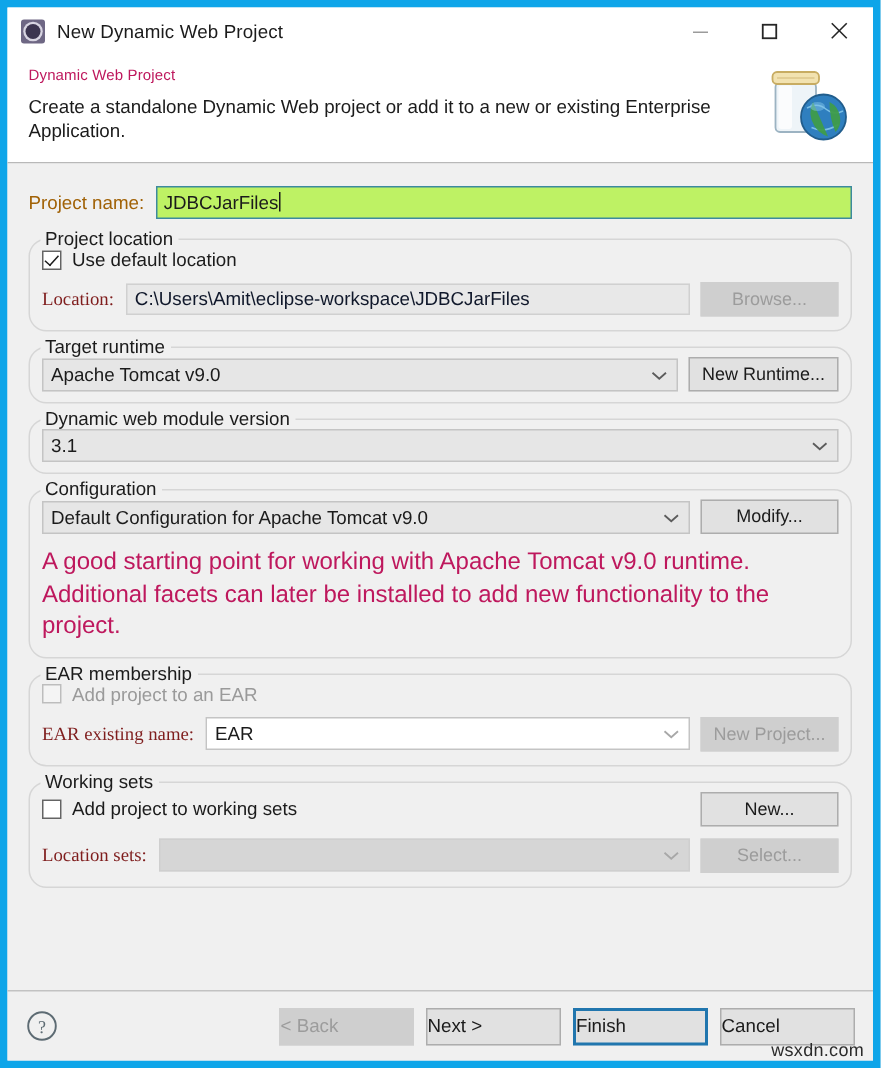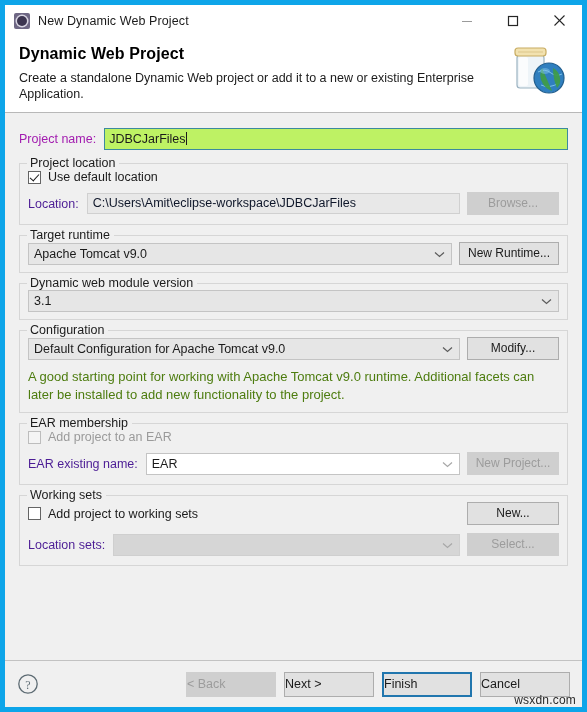--- a/index.html
+++ b/index.html
@@ -85,23 +85,23 @@
   .header {
     background: #ffffff;
     border-bottom: 1px solid #b8b8b8;
     padding: 6px 0 10px 0;
     position: relative;
     min-height: 56px;
   }
   .header h1 {
     margin: 0;
     padding: 3px 0 0 14px;
-    font-size: 16px;
-    font-weight: bold;
-    color: #000000;
+    font-size: 10px;
+    font-weight: normal;
+    color: #be185d;
     letter-spacing: 0.1px;
   }
   .header p {
     margin: 0;
     padding: 8px 96px 0 14px;
     font-size: 12.5px;
     color: #1b1b1b;
     line-height: 1.25;
   }
   .banner-icon {
@@ -121,21 +121,21 @@
   }
 
   .field-row {
     display: flex;
     align-items: center;
     margin-top: 15px;
     margin-bottom: 13px;
   }
   .field-row > label {
     font-size: 12.5px;
-    color: #a21caf;
+    color: #a16207;
     margin-right: 8px;
     white-space: nowrap;
   }
   .text-input {
     flex: 1;
     height: 22px;
     box-sizing: border-box;
     border: 1px solid #3c8a9e;
     background: #bef264;
     font-family: "Liberation Sans", sans-serif;
@@ -150,21 +150,21 @@
     width: 1px;
     height: 13px;
     background: #1b1b1b;
     vertical-align: -2px;
     margin-left: 0px;
   }
 
   
   .group {
     border: 1px solid #d6d6d6;
-    border-radius: 0;
+    border-radius: 12px;
     margin: 0 0 10px 0;
     padding: 6px 8px 9px 8px;
     position: relative;
   }
   .group > .grp-title {
     position: absolute;
     top: -8px;
     left: 7px;
     background: #f0f0f0;
     padding: 0 4px 0 3px;
@@ -208,21 +208,21 @@
   }
   .cb-label { font-size: 12.5px; color: #1b1b1b; }
   .cb-label.dim { color: #9a9a9a; }
 
   .inline-label {
     font-size: 12.5px;
     color: #1b1b1b;
     margin-right: 8px;
     white-space: nowrap;
   }
-  .inline-label.dim { color: #4c1d95; }
+  .inline-label.dim { color: #7f1d1d; font-family: Liberation Serif, serif; }
 
   
   .input-disabled {
     flex: 1;
     height: 21px;
     box-sizing: border-box;
     border: 1px solid #d0d0d0;
     background: #e8e8e8;
     font-size: 12.5px;
     color: #0f172a;
@@ -274,22 +274,22 @@
     padding: 0 6px;
   }
   .btn.disabled {
     background: #cfcfcf;
     border-color: #cfcfcf;
     color: #9c9c9c;
   }
   .btn.wide { min-width: 100px; }
 
   .desc {
-    font-size: 13px;
-    color: #4d7c0f;
+    font-size: 16px;
+    color: #be185d;
     line-height: 1.35;
     margin-top: 8px;
     padding-right: 10px;
   }
 
   
   .footer {
     border-top: 1px solid #c2c2c2;
     height: 46px;
     min-height: 46px;

